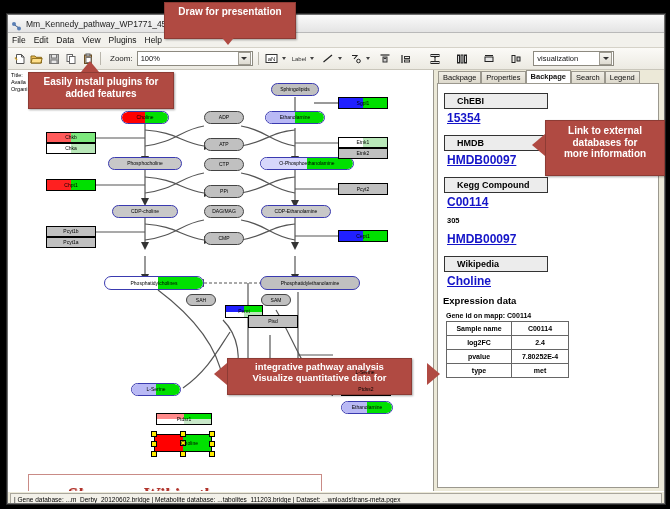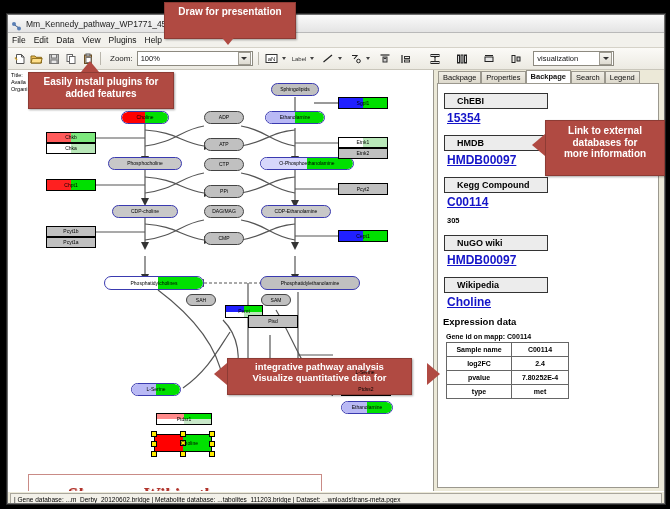--- a/index.html
+++ b/index.html
@@ -500,21 +500,20 @@
         <a class="dblink" href="#">15354</a>
 
         <div class="dbhdr">HMDB</div>
         <a class="dblink" href="#">HMDB00097</a>
 
         <div class="dbhdr">Kegg Compound</div>
         <a class="dblink" href="#">C00114</a>
 
         <span class="dbtext">305</span>
 
-        <div class="dbhdr">NuGO wiki</div>
         <a class="dblink" href="#">HMDB00097</a>
 
         <div class="dbhdr">Wikipedia</div>
         <a class="dblink" href="#">Choline</a>
 
         <div class="exprhdr">Expression data</div>
         <div class="geneid">Gene id on mapp: C00114</div>
 
         <table class="expr">
           <tbody>

